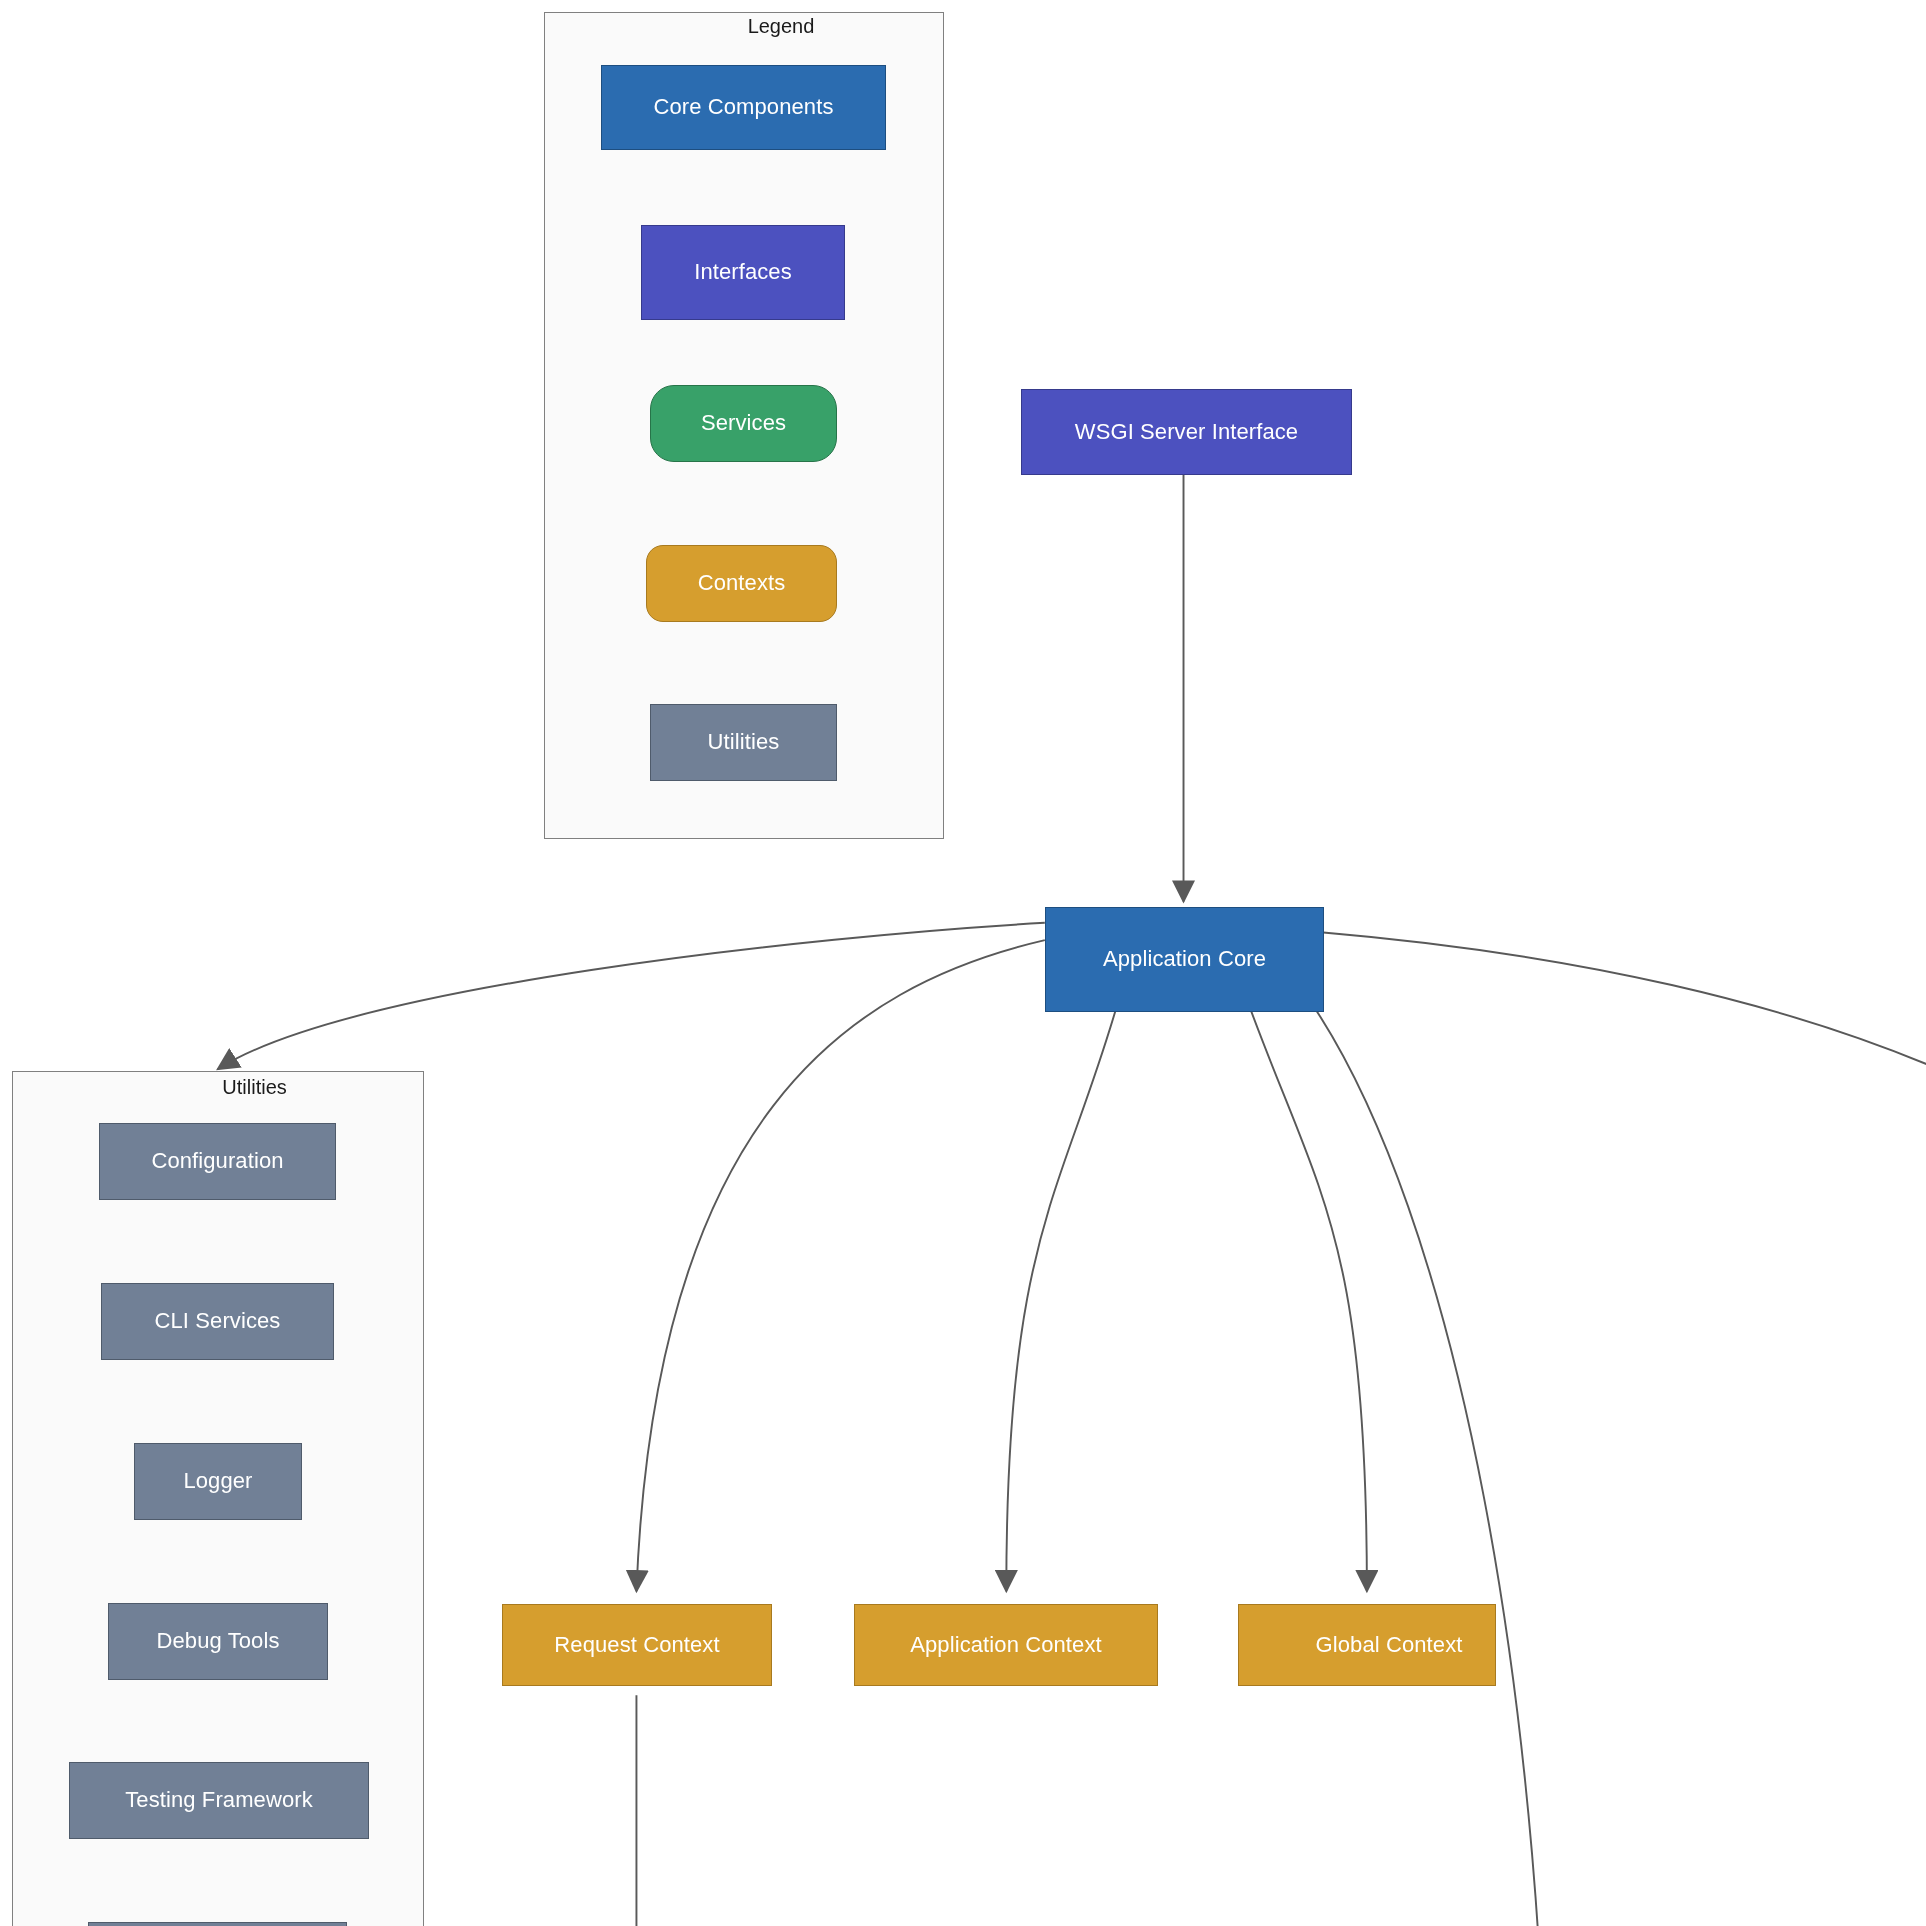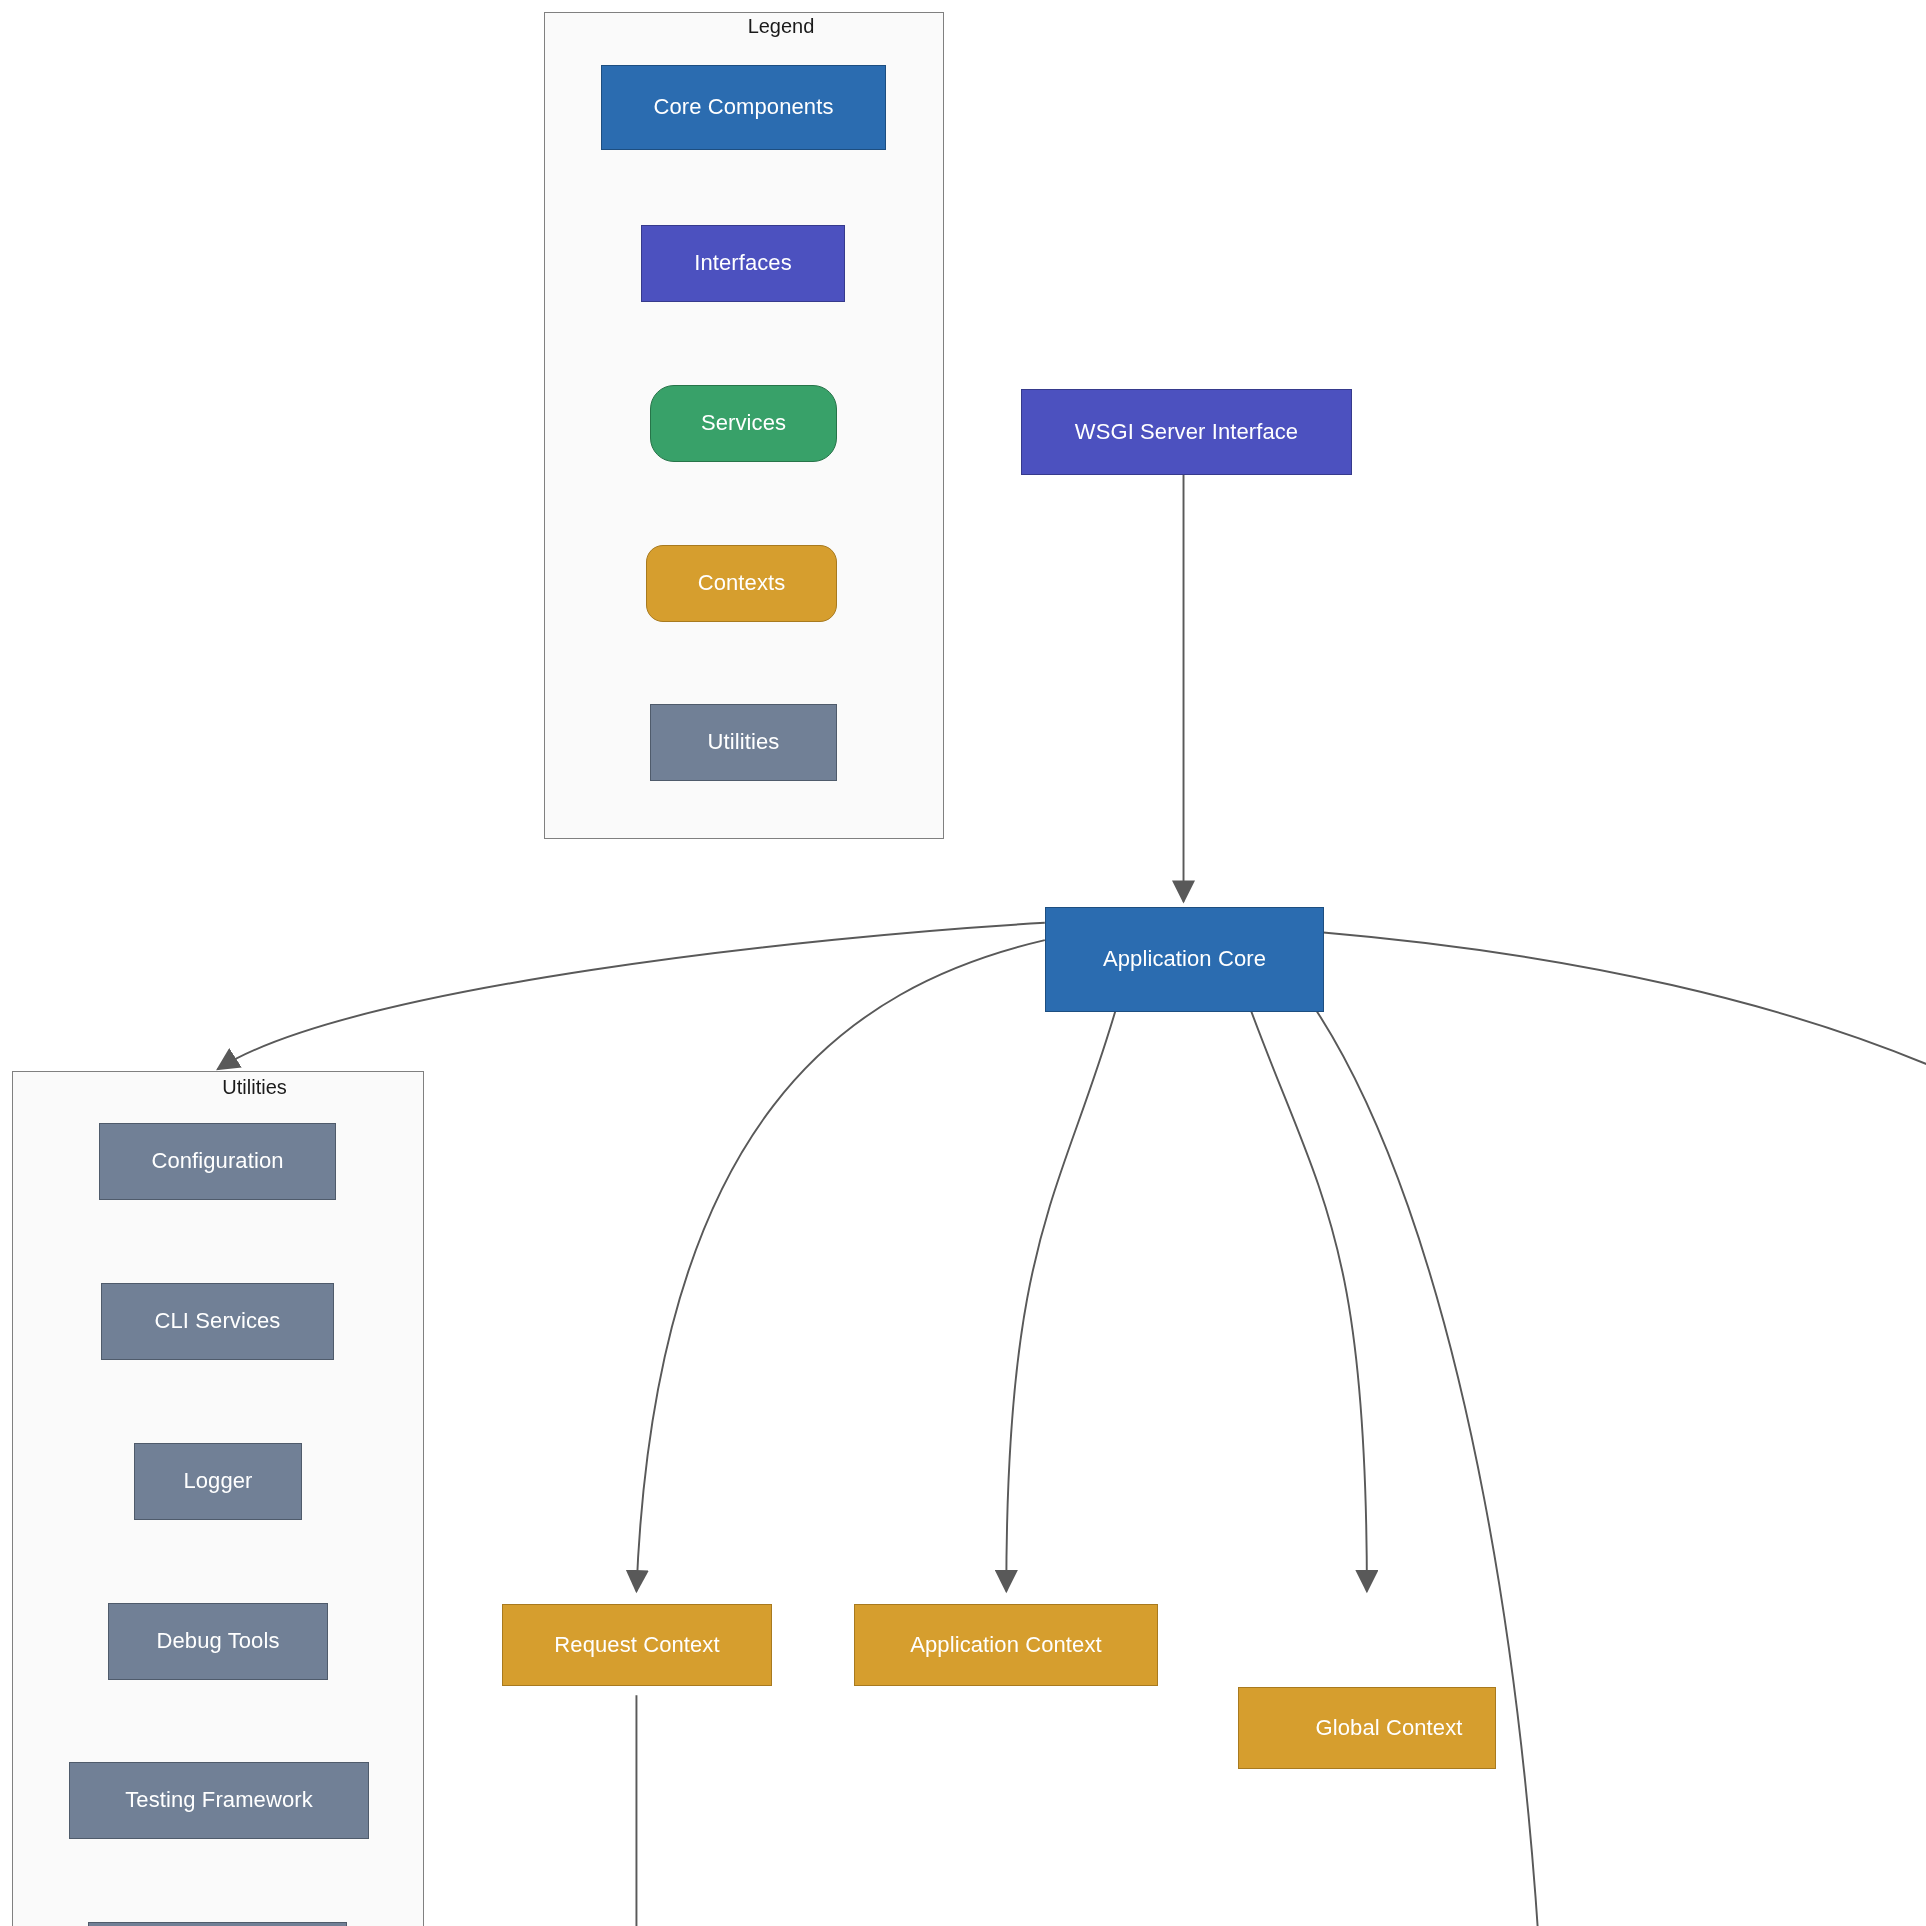--- a/index.html
+++ b/index.html
@@ -84,21 +84,21 @@
       <path d="M6133,4290 L6133,6060"></path>
     </g>
   </svg>
 
   <div class="cluster" style="left:544px;top:12.3px;width:400px;height:827px;">
   </div>
   <div class="cluster-title" style="left:544px;top:15.4px;width:400px;">Legend</div>
 
   <div class="node core" style="left:601px;top:65px;width:285px;height:85px;">Core Components</div>
 
-  <div class="node iface" style="left:641px;top:225px;width:204px;height:77px;">Interfaces</div>
+  <div class="node iface" style="left:641px;top:225px;width:204px;height:95px;">Interfaces</div>
 
   <div class="node svc" style="left:650px;top:385px;width:187px;height:77px;">Services</div>
 
   <div class="node ctx" style="left:646px;top:545px;width:191px;height:77px;border-radius:17px;">Contexts</div>
 
   <div class="node util" style="left:650px;top:704px;width:187px;height:77px;">Utilities</div>
 
   <div class="node iface" style="left:1021px;top:389px;width:331px;height:86px;">WSGI Server Interface</div>
 
   <div class="node core" style="left:1045px;top:907px;width:279px;height:105px;">Application Core</div>
@@ -116,16 +116,16 @@
   <div class="node util" style="left:108px;top:1603px;width:220px;height:77px;">Debug Tools</div>
 
   <div class="node util" style="left:69px;top:1762px;width:300px;height:77px;">Testing Framework</div>
 
   <div class="node util" style="left:88px;top:1922px;width:259px;height:77px;">Helper Utilities</div>
 
   <div class="node ctx" style="left:502px;top:1604px;width:270px;height:82px;">Request Context</div>
 
   <div class="node ctx" style="left:854px;top:1604px;width:304px;height:82px;">Application Context</div>
 
-  <div class="node ctx" style="left:1238px;top:1687px;width:258px;height:82px;padding-left:44px;">Global Context</div>
+  <div class="node ctx" style="left:1238px;top:1604px;width:258px;height:82px;padding-left:44px;">Global Context</div>
 
 </div>
 
 
 </body></html>

